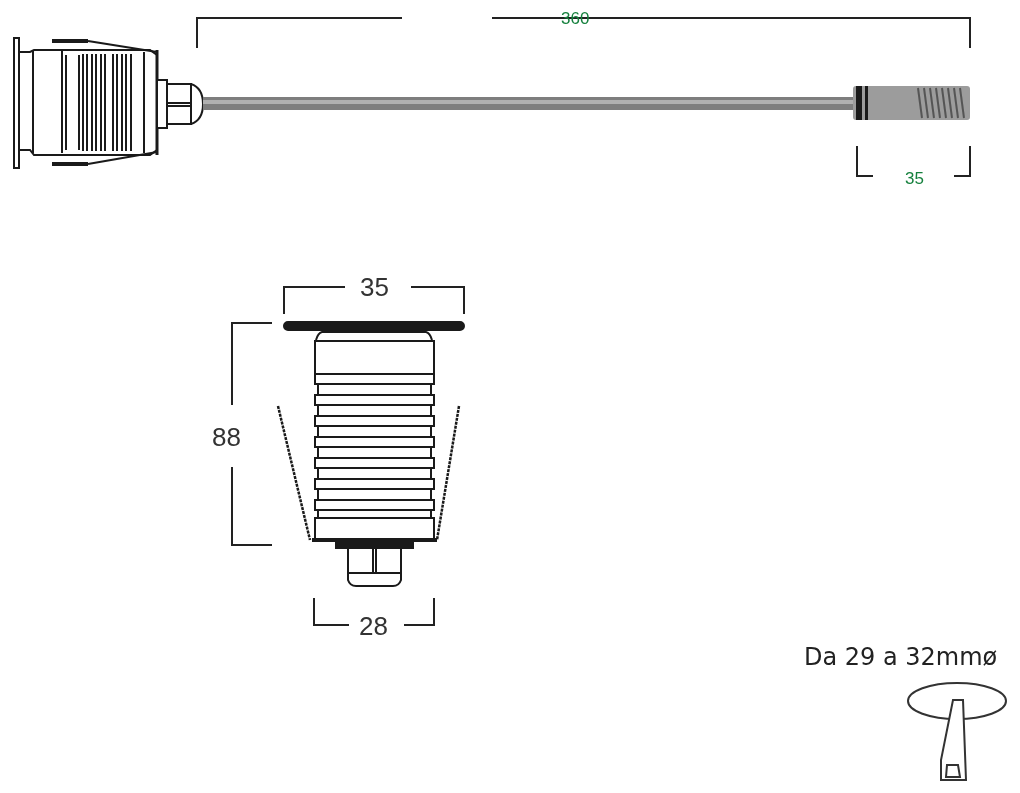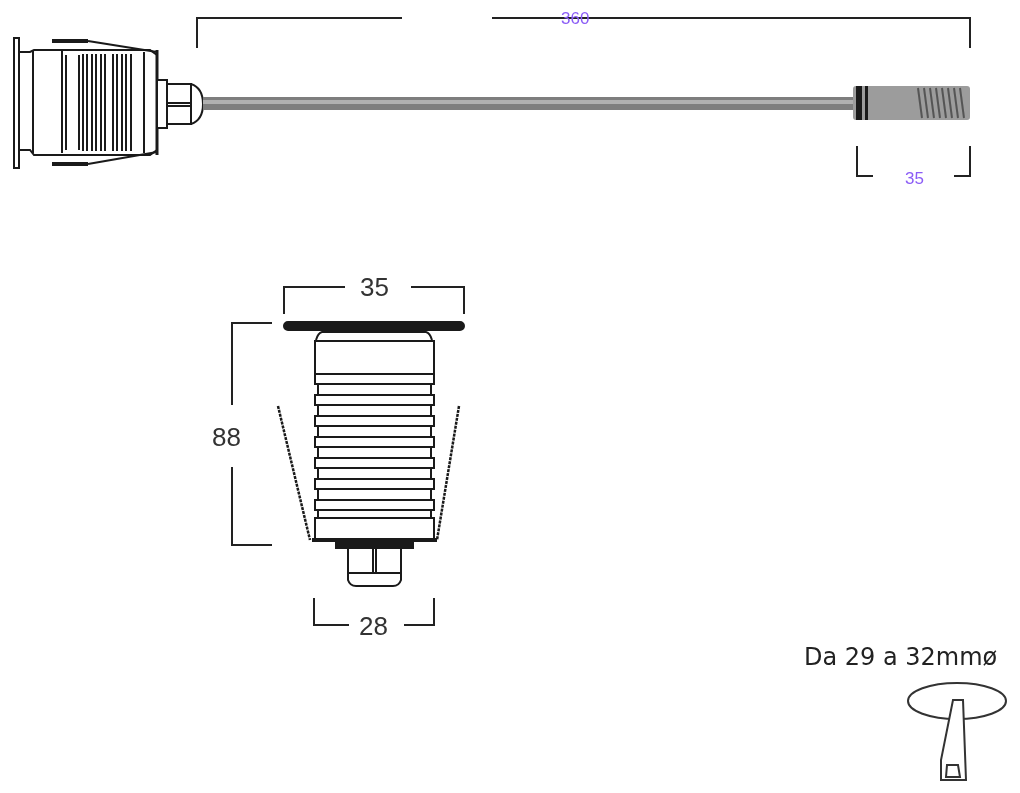--- a/index.html
+++ b/index.html
@@ -1,19 +1,19 @@
 <!DOCTYPE html>
 <html><head>
 <meta charset="utf-8">
 <style>
   html,body{margin:0;padding:0;background:#fff;}
   body{width:1020px;height:793px;position:relative;overflow:hidden;font-family:"Liberation Sans",sans-serif;}
   svg{position:absolute;left:0;top:0;}
   .lbl{position:absolute;color:#3a3a3a;white-space:nowrap;}
-  .small{font-size:17px;color:#8b5cf6;}
+  .small{font-size:17px;color:#15803d;}
   .big{font-size:26px;color:#333;}
   .note{font-family:"DejaVu Sans",sans-serif;font-size:24px;color:#222;}
 </style>
 </head>
 <body>
 
 <svg width="1020" height="793" viewBox="0 0 1020 793">
 
   <g fill="none" stroke="#1a1a1a" stroke-width="2">
 

